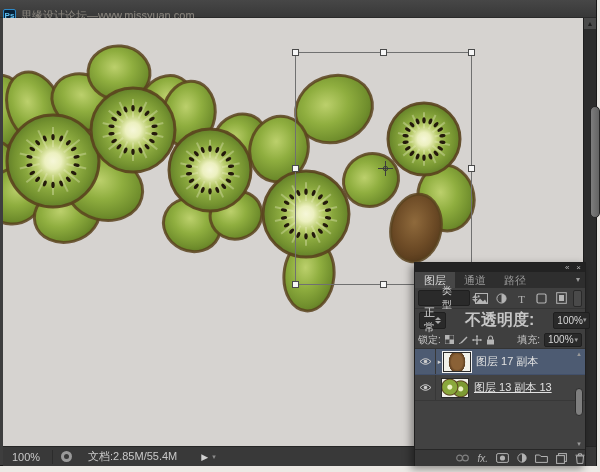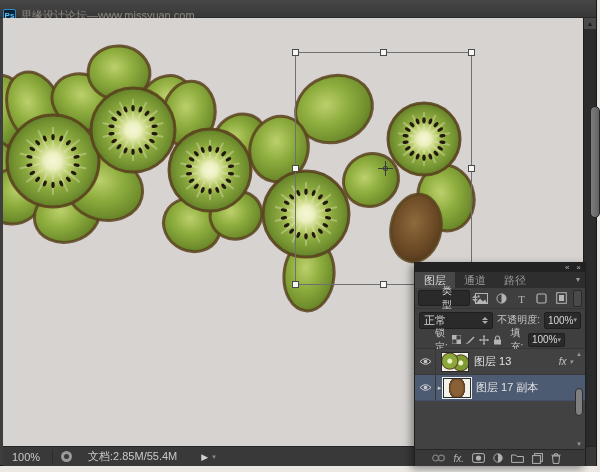--- a/index.html
+++ b/index.html
@@ -72,31 +72,31 @@
   .spinner { display:inline-flex; flex-direction:column; gap:1px; margin-left:auto; }
   .spinner i { width:0; height:0; border-left:3px solid transparent; border-right:3px solid transparent; }
   .spinner i.up { border-bottom:3px solid #aaa; }
   .spinner i.dn { border-top:3px solid #aaa; }
   .fbtn { width:17px; height:16px; display:flex; align-items:center; justify-content:center;
     color:#b5b5b5; border-radius:2px; }
   .fbtn svg { display:block; }
   .f-toggle { margin-left:auto; width:9px; height:17px; background:#4a4a4a;
     border:1px solid #292929; border-radius:2px; }
 
-  .blend-row { height:22px; display:flex; align-items:center; gap:4px; padding:0 4px; }
+  .blend-row { height:22px; display:flex; align-items:center; gap:19px; padding:0 4px; }
   .blend-select { width:84px; height:17px; background:#2a2a2a; border:1px solid #1f1f1f;
     border-radius:2px; color:#d8d8d8; font-size:11px; display:flex; align-items:center;
     padding:0 4px; }
-  .opacity-label { color:#c6c6c6; font-size:10px; white-space:nowrap; }
+  .opacity-label { color:#c6c6c6; font-size:16px; white-space:nowrap;font-weight:bold; }
   .opacity-box { width:40px; height:17px; background:#2a2a2a; border:1px solid #1f1f1f;
     border-radius:2px; color:#d8d8d8; font-size:10px; display:flex; align-items:center;
     justify-content:space-between; padding:0 3px; }
   .mini-caret { color:#9a9a9a; font-size:7px; }
 
-  .lock-row { height:18px; display:flex; align-items:center; gap:4px; padding:0 20px;
+  .lock-row { height:18px; display:flex; align-items:center; gap:4px; padding:0 3px;
     border-bottom:1px solid #343434; color:#c6c6c6; font-size:10px; }
   .lock-row .licon { color:#b5b5b5; display:flex; align-items:center; }
   .fill-box { width:38px; height:14px; background:#2a2a2a; border:1px solid #1f1f1f;
     border-radius:2px; color:#d8d8d8; font-size:10px; display:flex; align-items:center;
     justify-content:space-between; padding:0 3px; }
   .lock-spacer { flex:1; }
 
   .layer-list { position:relative; height:100px; overflow:hidden; background:#424242; }
   .lrow { height:26px; display:flex; align-items:center; border-bottom:1px solid #383838; }
   .lrow.selected { background:#4d5b72; border-bottom-color:#42506a; }
@@ -117,21 +117,21 @@
   .fx-badge { margin-left:auto; margin-right:12px; color:#c0c0c0; font-size:10px;
     font-style:italic; display:flex; align-items:center; gap:3px; }
   .list-scroll { position:absolute; right:1px; top:1px; bottom:1px; width:10px; }
   .list-scroll .a { position:absolute; right:0; color:#9a9a9a; font-size:7px; width:10px; text-align:center; }
   .list-scroll .a.up { top:0; }
   .list-scroll .a.dn { bottom:0; }
   .list-scroll .thumb2 { position:absolute; right:1px; top:38px; width:8px; height:28px;
     background:#7f7f7f; border:1px solid #2c2c2c; border-radius:4px; }
 
   .panel-bottom { height:17px; background:#383838; border-top:1px solid #272727;
-    display:flex; align-items:center; justify-content:flex-end; gap:8px; padding:0 24px; }
+    display:flex; align-items:center; justify-content:flex-end; gap:8px; padding:0 0; }
   .pbtn { color:#b2b2b2; display:flex; align-items:center; }
   .pbtn.dim { color:#808080; }
   .pbtn .fxtext { font-size:10px; font-style:italic; }
 </style>
 </head>
 <body>
 
 <div class="window">
 
   <div class="titlebar">
@@ -490,45 +490,41 @@
       </span>
       <span class="lock-spacer"></span>
       <span>填充:</span>
       <div class="fill-box">
         <span>100%</span>
         <span class="mini-caret">▾</span>
       </div>
     </div>
 
     <div class="layer-list">
-      <div class="lrow">
-        <div class="eye-cell">
-          <svg width="13" height="9" viewBox="0 0 13 9">
-            <path d="M1 4.5 Q6.5 -1.2 12 4.5 Q6.5 10.2 1 4.5 Z" fill="none" stroke="currentColor"></path>
-            <circle cx="6.5" cy="4.5" r="1.8" fill="currentColor"></circle>
-          </svg>
-        </div>
-        <div class="thumb slices"></div>
-        <div class="lname">图层 13</div>
-        <div class="fx-badge">
-          <span>fx</span>
-          <span class="mini-caret">▾</span>
-        </div>
-      </div>
       <div class="lrow selected">
         <div class="eye-cell">
           <svg width="13" height="9" viewBox="0 0 13 9">
             <path d="M1 4.5 Q6.5 -1.2 12 4.5 Q6.5 10.2 1 4.5 Z" fill="none" stroke="currentColor"></path>
             <circle cx="6.5" cy="4.5" r="1.8" fill="currentColor"></circle>
           </svg>
         </div>
         <div class="clip-mark">▸</div>
         <div class="thumb whole" style="margin-left:0"></div>
         <div class="lname">图层 17 副本</div>
       </div>
+      <div class="lrow">
+        <div class="eye-cell">
+          <svg width="13" height="9" viewBox="0 0 13 9">
+            <path d="M1 4.5 Q6.5 -1.2 12 4.5 Q6.5 10.2 1 4.5 Z" fill="none" stroke="currentColor"></path>
+            <circle cx="6.5" cy="4.5" r="1.8" fill="currentColor"></circle>
+          </svg>
+        </div>
+        <div class="thumb slices"></div>
+        <div class="lname underline">图层 13 副本 13</div>
+      </div>
       <div class="list-scroll">
         <div class="a up">▴</div>
         <div class="thumb2"></div>
         <div class="a dn">▾</div>
       </div>
     </div>
 
     <div class="panel-bottom">
       <span class="pbtn dim">
         <svg width="13" height="8" viewBox="0 0 13 8">

